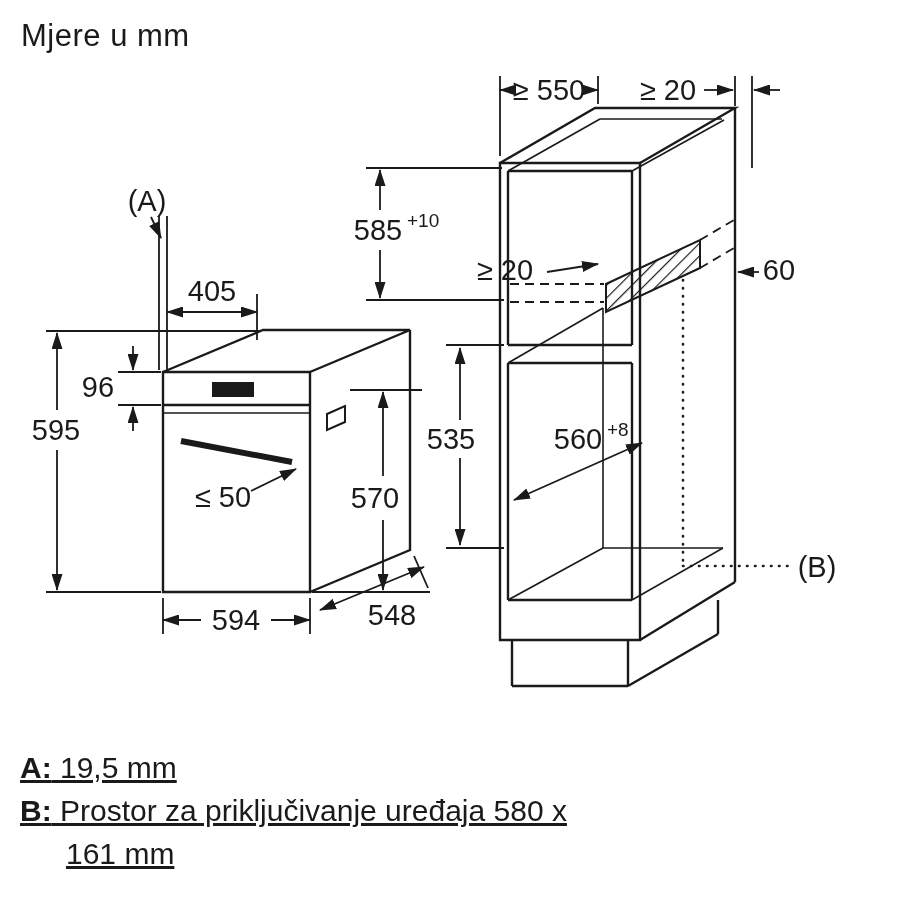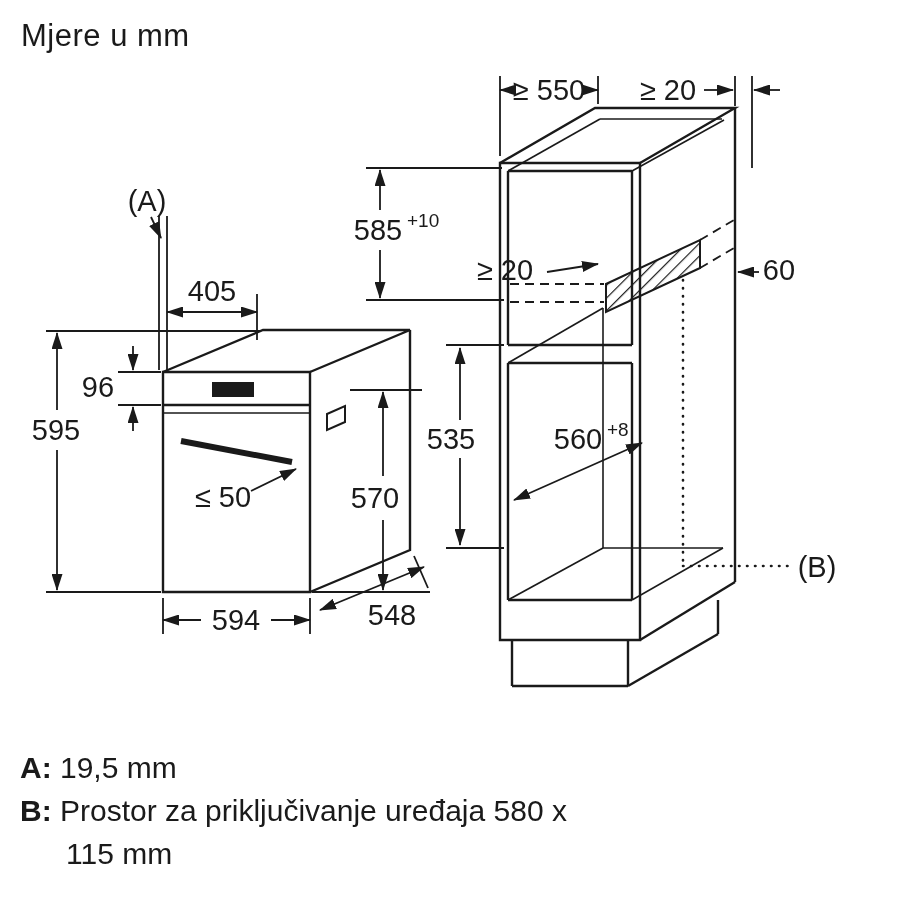--- a/index.html
+++ b/index.html
@@ -1,19 +1,19 @@
 <!DOCTYPE html>
 <html><head>
 <meta charset="utf-8">
 <style>
   html,body{margin:0;padding:0;background:#fff;}
   .canvas{position:relative;width:899px;height:899px;background:#ffffff;overflow:hidden;
           font-family:"Liberation Sans",sans-serif;color:#1a1a1a;}
   .title{position:absolute;left:21px;top:18px;font-size:31px;letter-spacing:0.5px;}
-  .notes{position:absolute;left:20px;top:746px;font-size:30px;line-height:43px;}
+  .notes{position:absolute;left:20px;top:746px;font-size:30px;line-height:43px;text-decoration:underline;}
   .notes .lbl{font-weight:700;}
   .notes .cont{padding-left:46px;}
   svg{position:absolute;left:0;top:0;}
   svg text{font-family:"Liberation Sans",sans-serif;fill:#1a1a1a;}
   .t{font-size:29px;}
   .ts{font-size:19px;}
   .b{stroke:#1a1a1a;stroke-width:2.4;fill:none;stroke-linejoin:miter;stroke-linecap:butt;}
   .bt{stroke:#1a1a1a;stroke-width:1.6;fill:none;}
   .d{stroke:#1a1a1a;stroke-width:1.8;fill:none;}
   .dash{stroke:#1a1a1a;stroke-width:1.8;fill:none;stroke-dasharray:9 6;}
@@ -181,17 +181,17 @@
   <div class="notes">
     <div>
       <span class="lbl">A:</span>
       <span>19,5 mm</span>
     </div>
     <div>
       <span class="lbl">B:</span>
       <span>Prostor za priključivanje uređaja 580 x</span>
     </div>
     <div class="cont">
-      <span>115 mm</span>
+      <span>161 mm</span>
     </div>
   </div>
 
 </div>
 
 </body></html>

